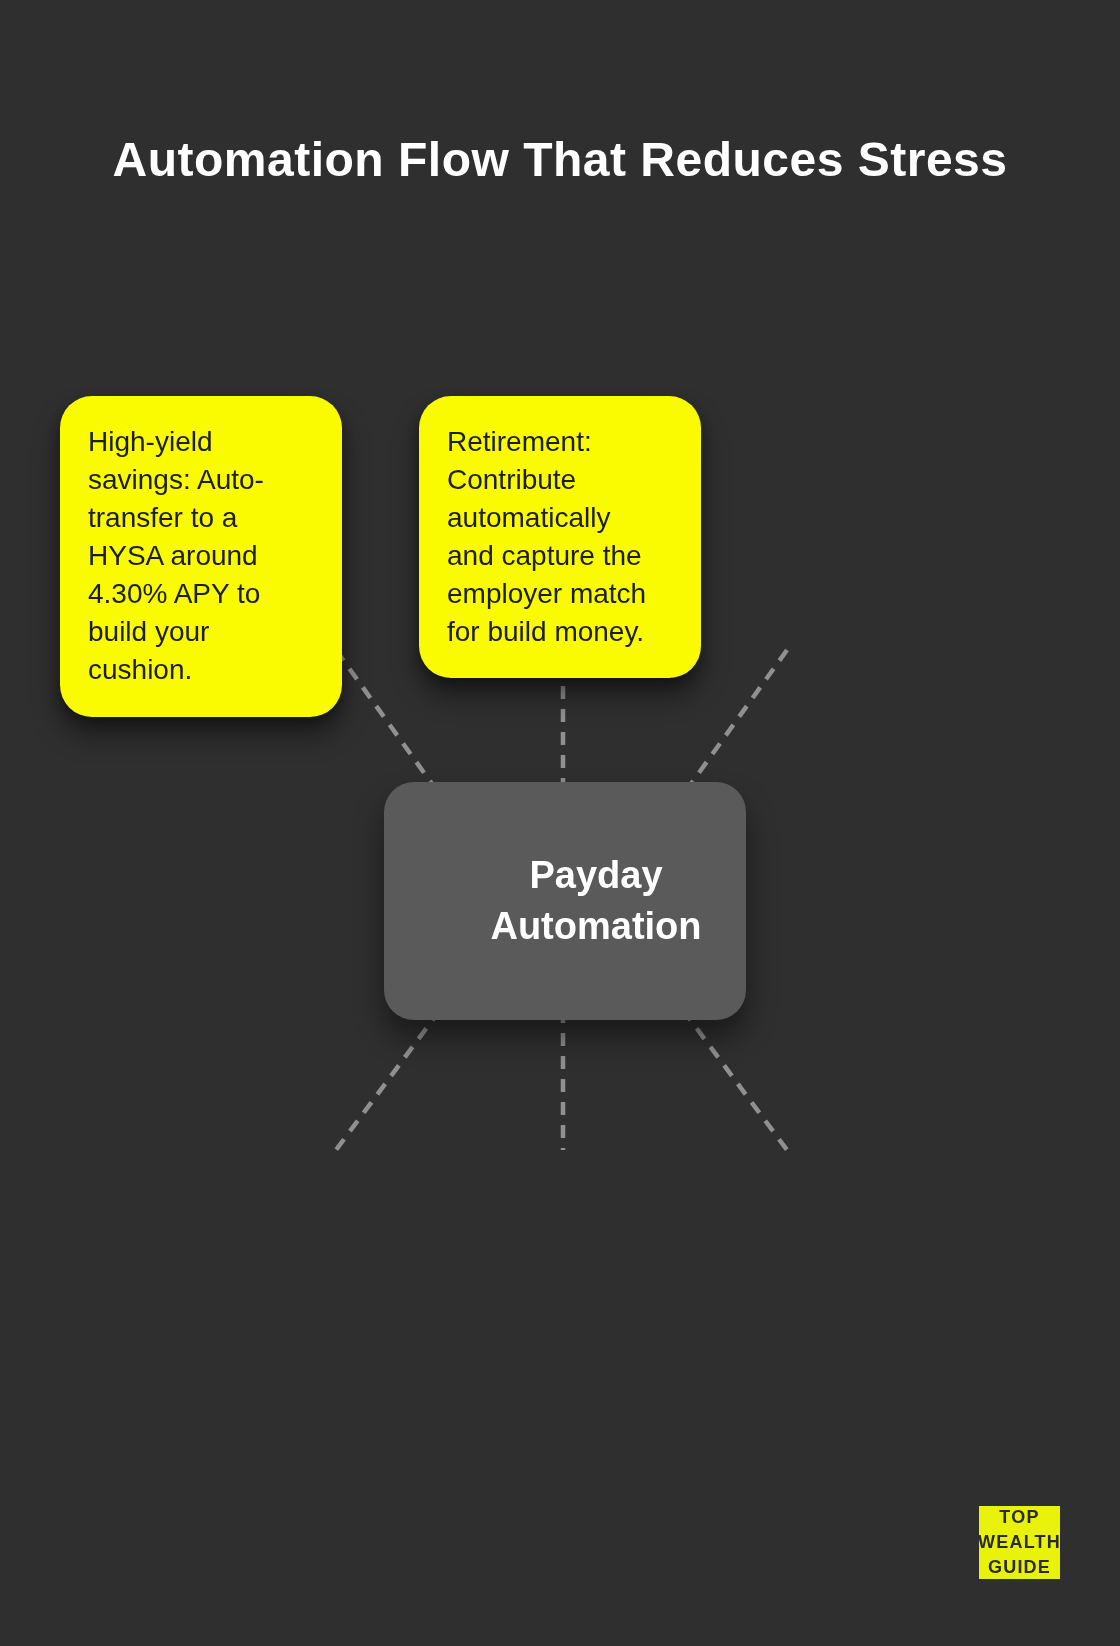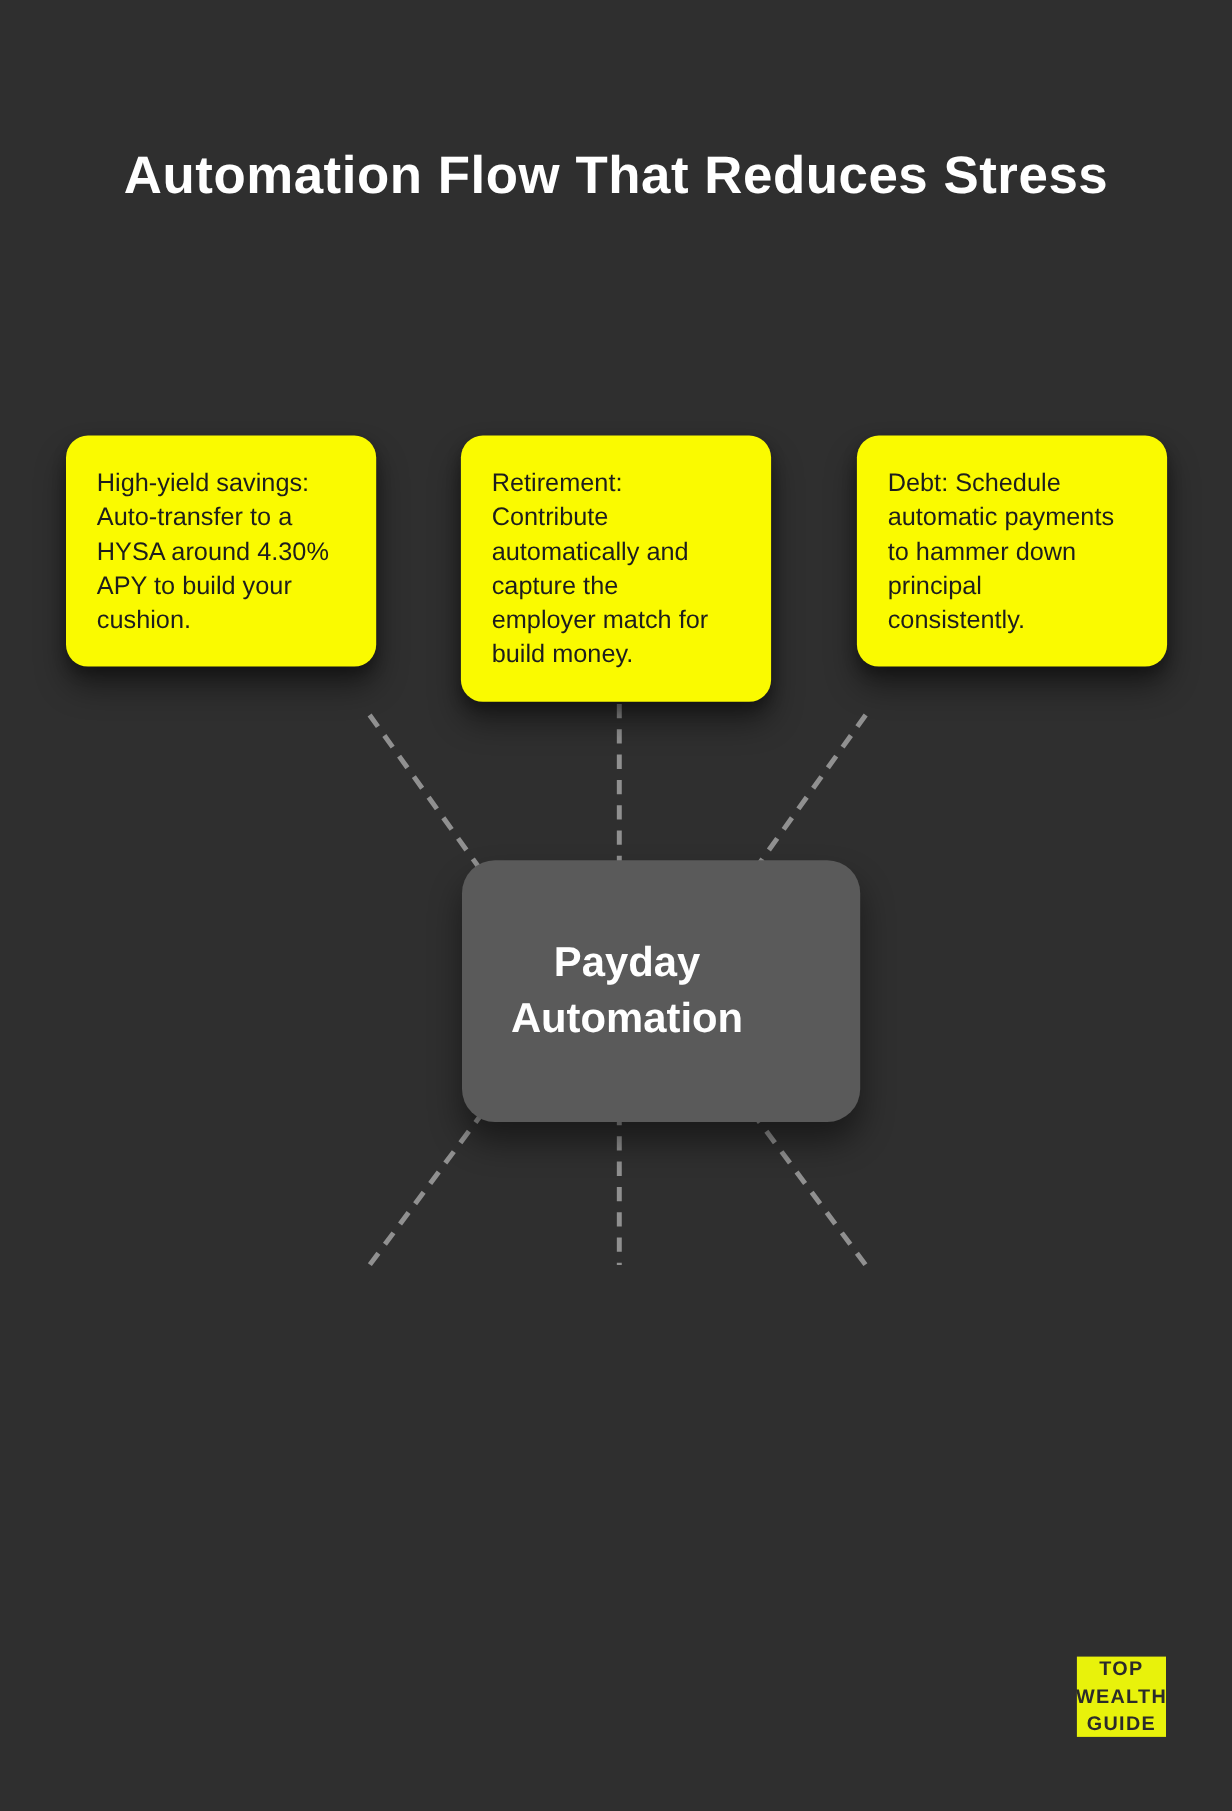--- a/index.html
+++ b/index.html
@@ -16,39 +16,38 @@
   }
   svg.connectors { position:absolute; left:0; top:0; width:1120px; height:1646px; }
   svg.connectors line {
     stroke: var(--connector, #909090); stroke-width:4.5;
     stroke-dasharray:13 10; stroke-linecap:butt;
   }
   .node {
     position:absolute; width:282px; box-sizing:border-box;
     background: var(--node-fill, #FAFA00);
     color: var(--node-text, #1d1d1d);
-    border-radius:20px; padding:27px 40px 27px 28px;
-    font-size:23px; line-height:1.36;
+    border-radius:32px; padding:27px 40px 27px 28px;
+    font-size:28px; line-height:1.36;
     box-shadow: 0 18px 28px rgba(0,0,0,0.42), 0 6px 12px rgba(0,0,0,0.28);
   }
   .pos-tl { left:60px;  top:396px; }
   .pos-tc { left:419px; top:396px; }
   .pos-tr { left:779px; top:396px; }
   .pos-bl { left:60px;  top:1092px; }
   .pos-bc { left:419px; top:1092px; }
   .pos-br { left:779px; top:1092px; }
   .center-node {
     position:absolute; left:384px; top:782px; width:362px; height:238px;
     background: var(--center-fill, #5a5a5a);
     color: var(--center-text, #ffffff);
     border-radius:30px;
-    display:flex; align-items:center; justify-content:flex-start; text-align:center;
+    display:flex; align-items:center; justify-content:flex-end; text-align:center;
     font-size:38px; font-weight:bold; line-height:1.35;
     box-shadow: 0 18px 30px rgba(0,0,0,0.45);
-    margin-left: 36px;
   }
   .center-node .label { max-width:300px; }
   .logo {
     position:absolute; left:979px; top:1506px; width:81px; height:73px;
     background: var(--logo-fill, #E8F20B);
     color: var(--logo-text, #2b2b2b);
     display:flex; flex-direction:column; align-items:center; justify-content:center;
     font-weight:bold; font-size:18px; letter-spacing:1.2px; line-height:1.38;
     text-align:center;
   }
@@ -64,21 +63,20 @@
     <line x1="336" y1="650" x2="440" y2="795"></line>
     <line x1="563" y1="640" x2="563" y2="795"></line>
     <line x1="787" y1="650" x2="683" y2="795"></line>
     <line x1="440" y1="1010" x2="336" y2="1150"></line>
     <line x1="563" y1="1010" x2="563" y2="1150"></line>
     <line x1="683" y1="1010" x2="787" y2="1150"></line>
   </svg>
 
   <div class="node pos-tl">High-yield savings: Auto-transfer to a HYSA around 4.30% APY to build your cushion.</div>
   <div class="node pos-tc">Retirement: Contribute automatically and capture the employer match for build money.</div>
-  <div class="node pos-tr">Debt: Schedule automatic payments to hammer down principal consistently.</div>
 
   <div class="center-node">
     <span class="label">Payday Automation</span>
   </div>
 
   <div class="logo">
     <span>TOP</span>
     <span>WEALTH</span>
     <span>GUIDE</span>
   </div>

